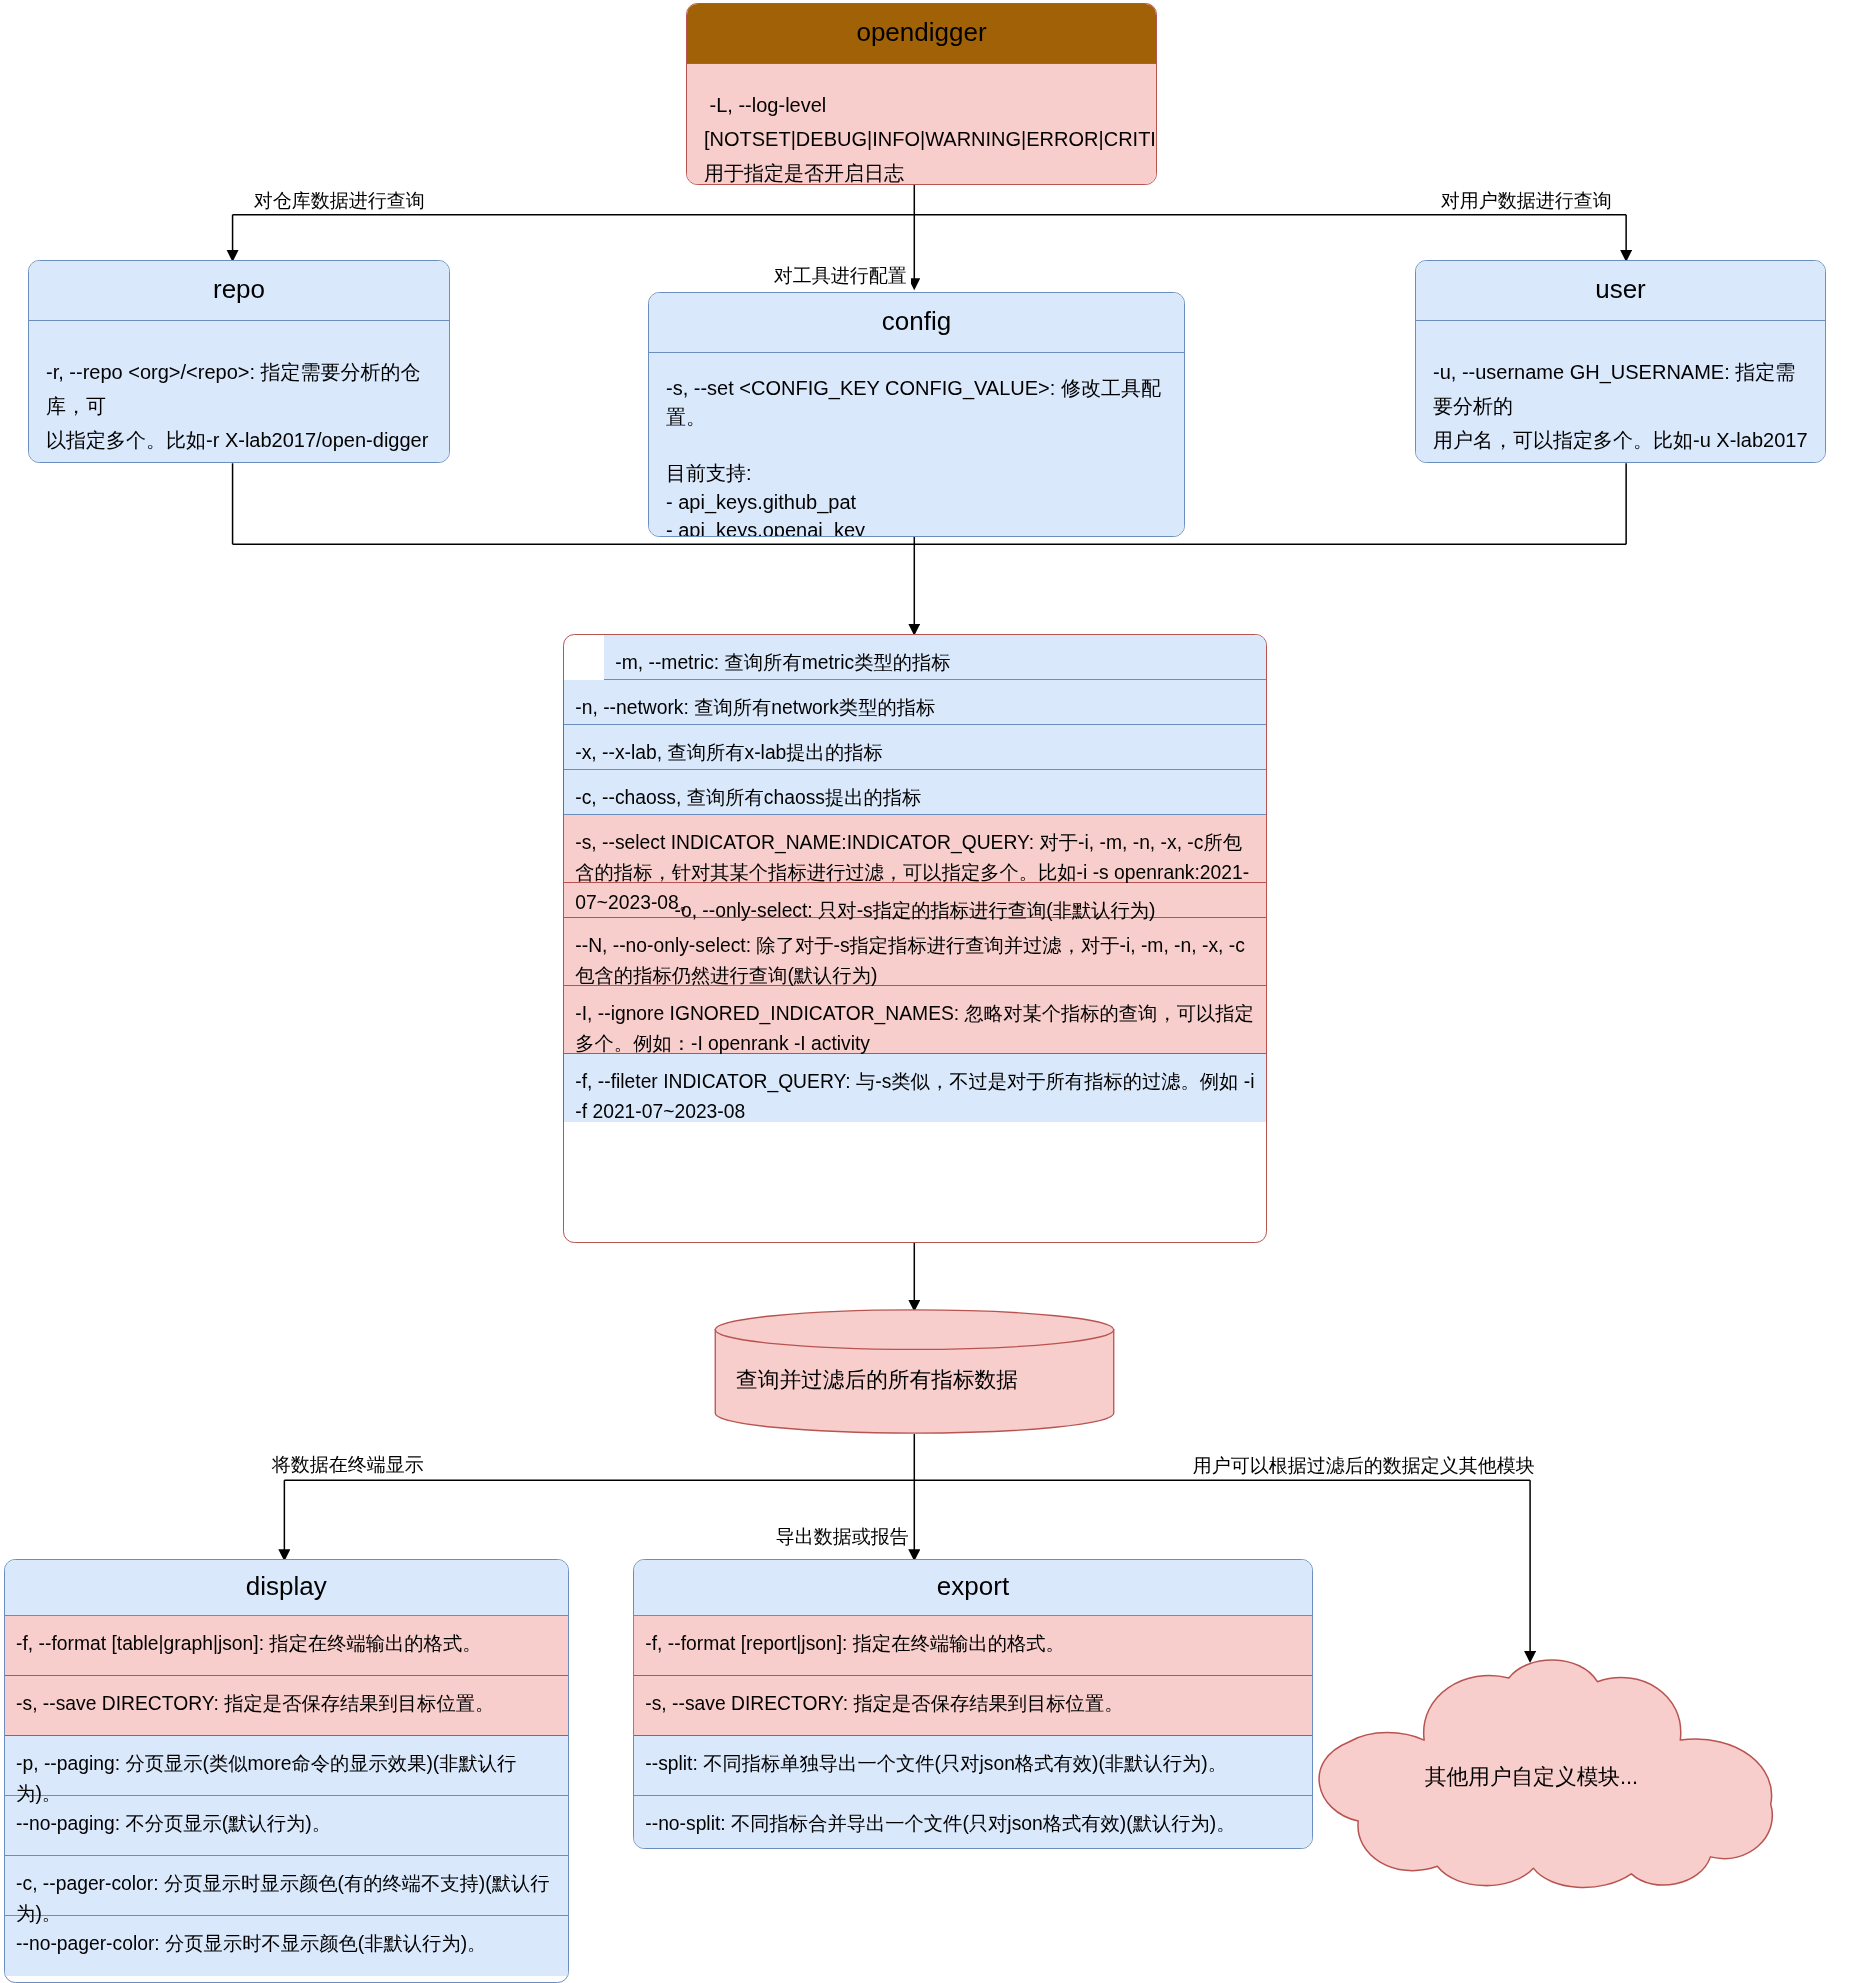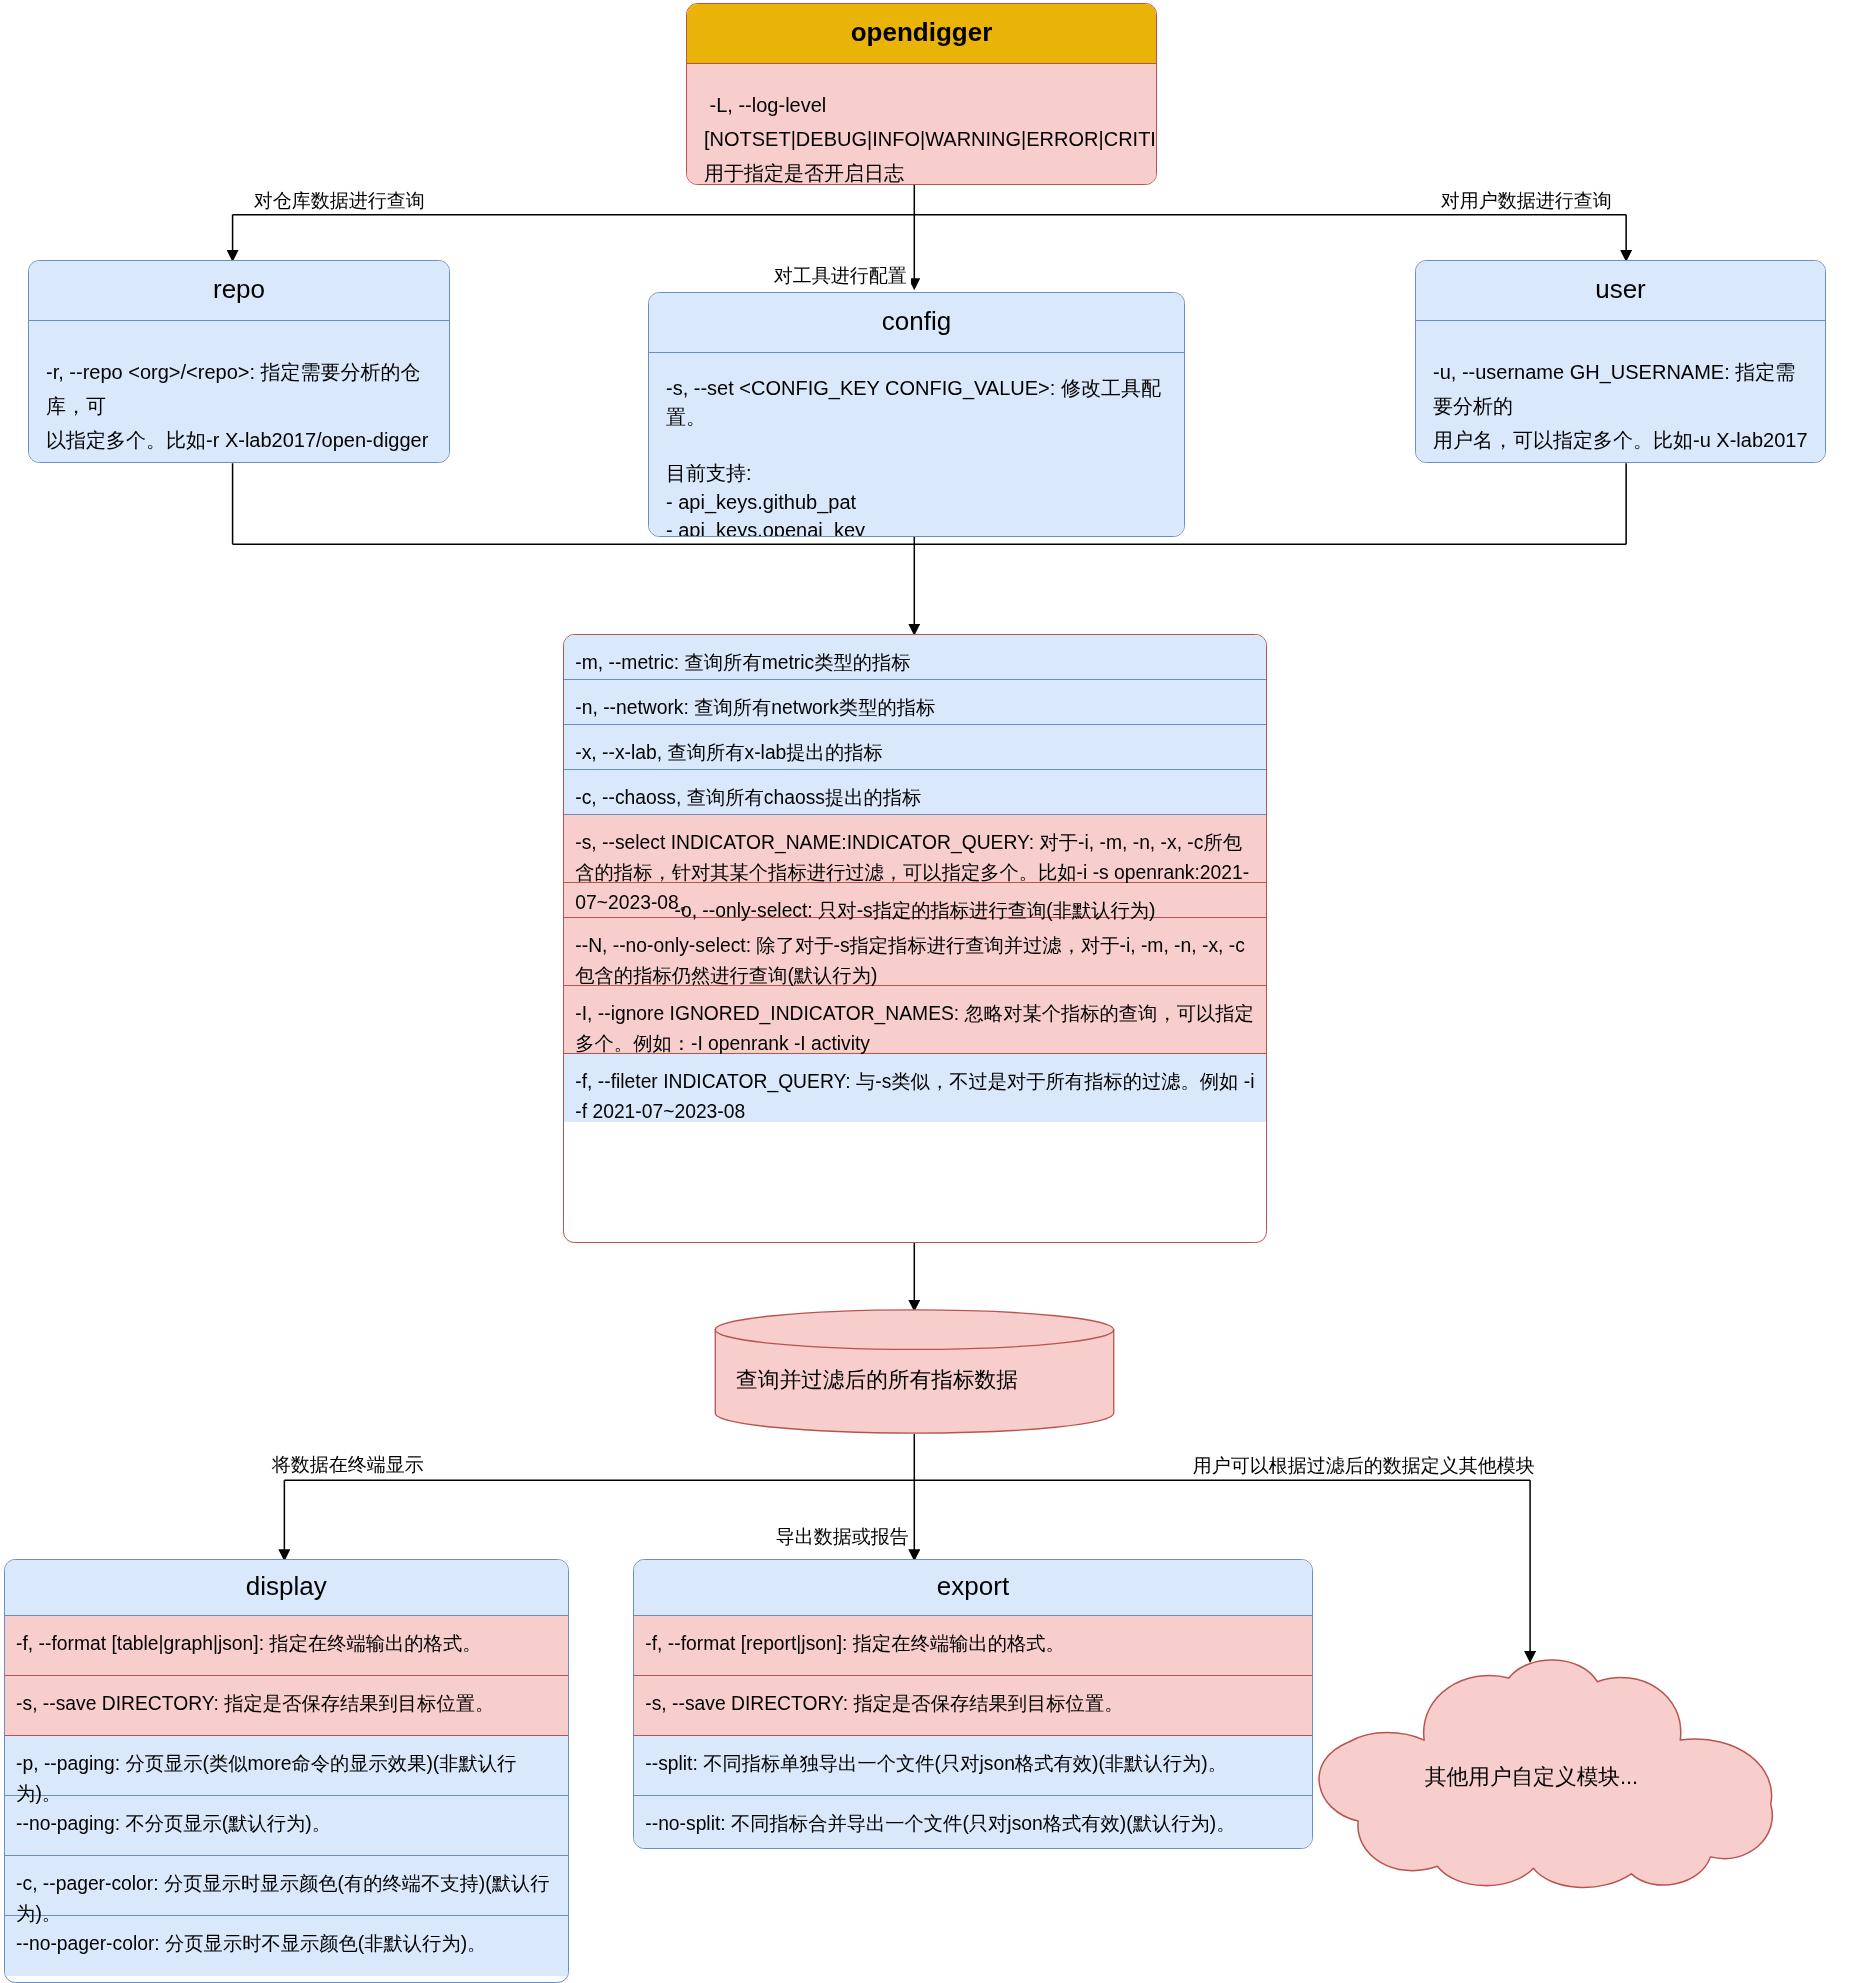--- a/index.html
+++ b/index.html
@@ -34,21 +34,21 @@
     border: 0.9px solid #b85450;
   }
   .node.blue { border-color: #6c8ebf; }
   .node-title {
     text-align: center;
     font-size: 26px;
     line-height: 1.2;
     padding: 13px 7.5px 15px;
     color: #000;
   }
-  .title-pink { background: #eab308; border-bottom: 0.9px solid #b85450; font-weight: bold; }
+  .title-pink { background: #a16207; border-bottom: 0.9px solid #b85450; }
   .title-blue { background: #dae8fc; border-bottom: 0.9px solid #6c8ebf; }
   .body-pink { background: #f8cecc; }
   .body-blue { background: #dae8fc; }
   .row {
     font-size: 19.3px;
     line-height: 1.55;
     padding: 13px 11.3px;
     box-sizing: border-box;
     white-space: pre-wrap;
   }
@@ -137,21 +137,21 @@
   </div>
 
   <div class="node blue" style="left:1415px;top:260px;width:411px;height:203px;">
     <div class="node-title title-blue">user</div>
     <div class="body-blue desc" style="height:146px;padding-top:34px;">-u, --username GH_USERNAME: 指定需要分析的
 用户名，可以指定多个。比如-u X-lab2017</div>
   </div>
 
   <div class="node" style="left:563px;top:634px;width:704px;height:609px;">
     <div id="query-rows">
-        <div class="row blue" style="height: 45px;"><span>-m, --metric: 查询所有metric类型的指标</span></div>
+        <div class="row blue" style="height: 45px; margin-left: 40px;"><span>-m, --metric: 查询所有metric类型的指标</span></div>
         <div class="row blue" style="height: 45px;"><span>-n, --network: 查询所有network类型的指标</span></div>
         <div class="row blue" style="height: 45px;"><span>-x, --x-lab, 查询所有x-lab提出的指标</span></div>
         <div class="row blue" style="height: 45px;"><span>-c, --chaoss, 查询所有chaoss提出的指标</span></div>
         <div class="row pink" style="height: 68px;"><span>-s, --select INDICATOR_NAME:INDICATOR_QUERY: 对于-i, -m, -n, -x, -c所包含的指标，针对其某个指标进行过滤，可以指定多个。比如-i -s openrank:2021-07~2023-08。</span></div>
         <div class="row pink" style="height: 35px; text-align: center;"><span>-o, --only-select: 只对-s指定的指标进行查询(非默认行为)</span></div>
         <div class="row pink" style="height: 68px;"><span>--N, --no-only-select: 除了对于-s指定指标进行查询并过滤，对于-i, -m, -n, -x, -c包含的指标仍然进行查询(默认行为)</span></div>
         <div class="row pink" style="height: 68px;"><span>-I, --ignore IGNORED_INDICATOR_NAMES: 忽略对某个指标的查询，可以指定多个。例如：-I openrank -I activity</span></div>
         <div class="row blue last" style="height: 68px;"><span>-f, --fileter INDICATOR_QUERY: 与-s类似，不过是对于所有指标的过滤。例如 -i -f 2021-07~2023-08</span></div>
       </div>
   </div>

